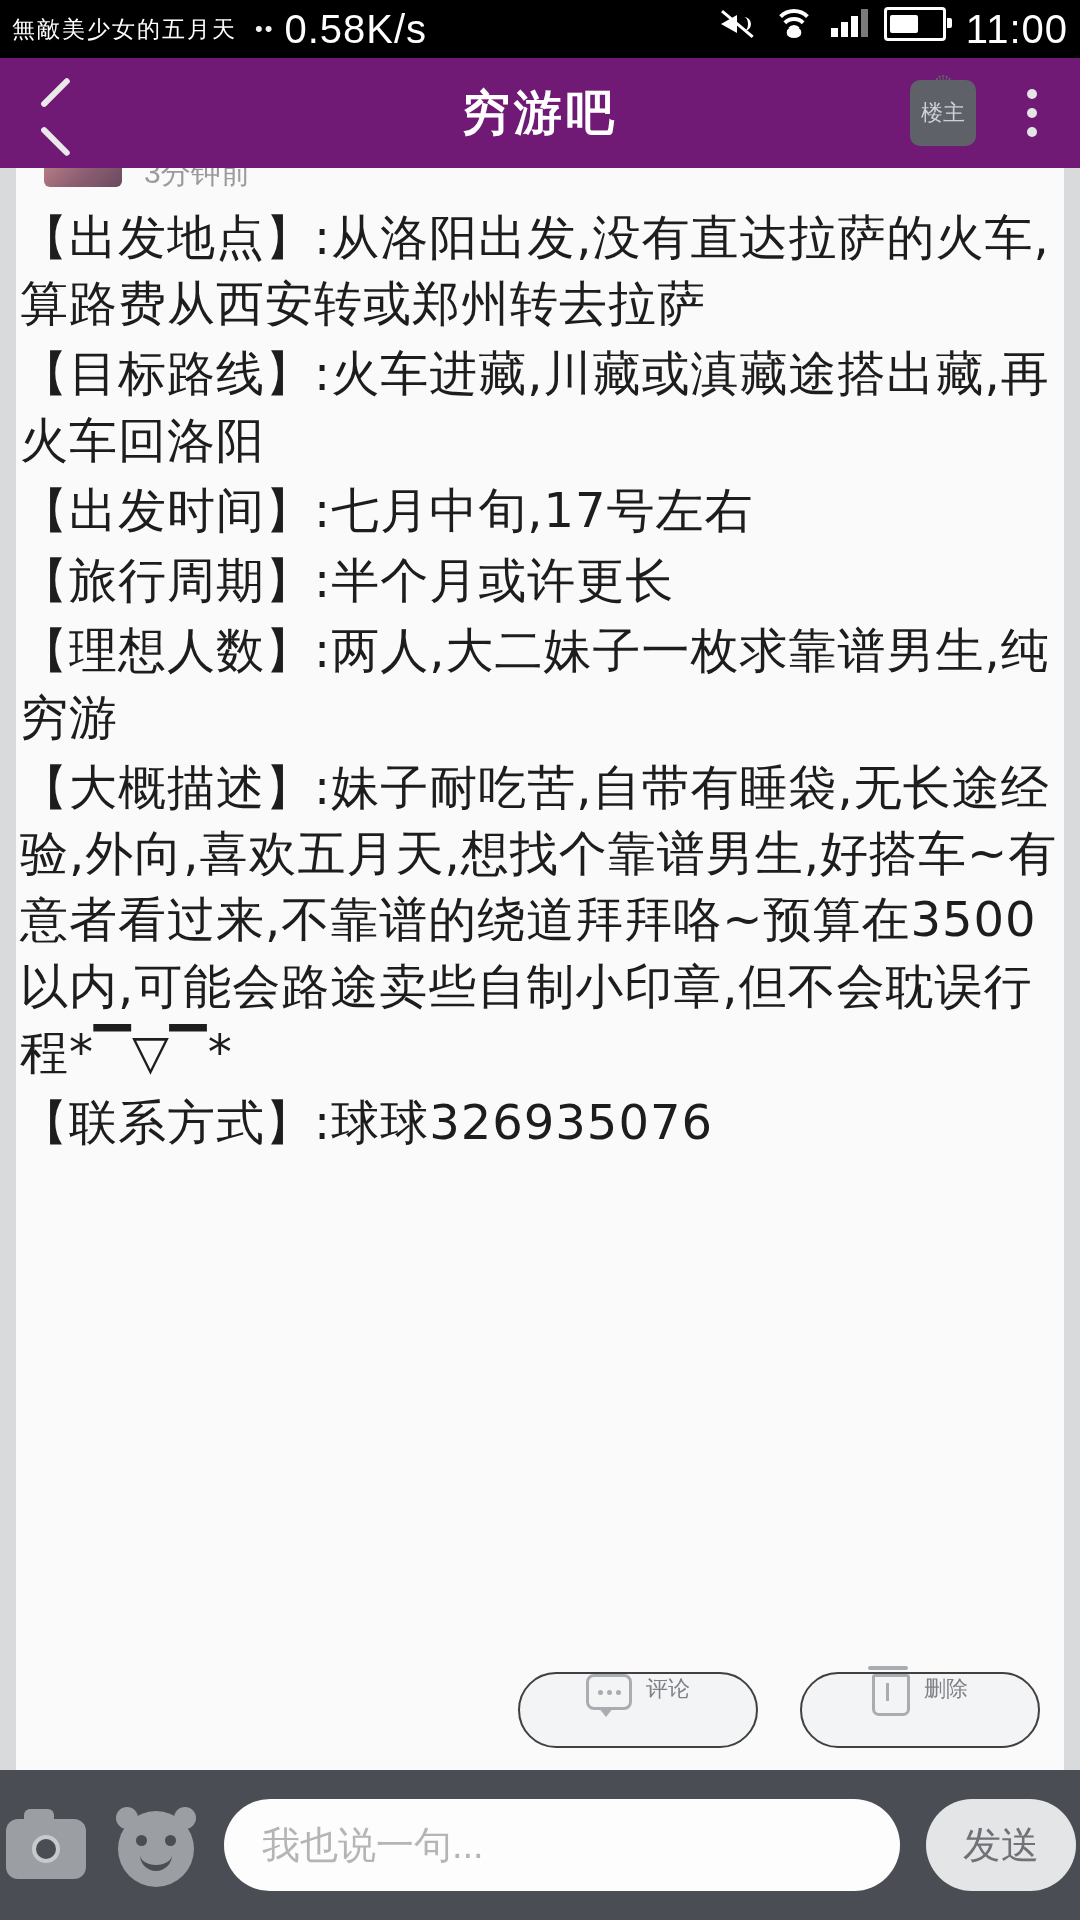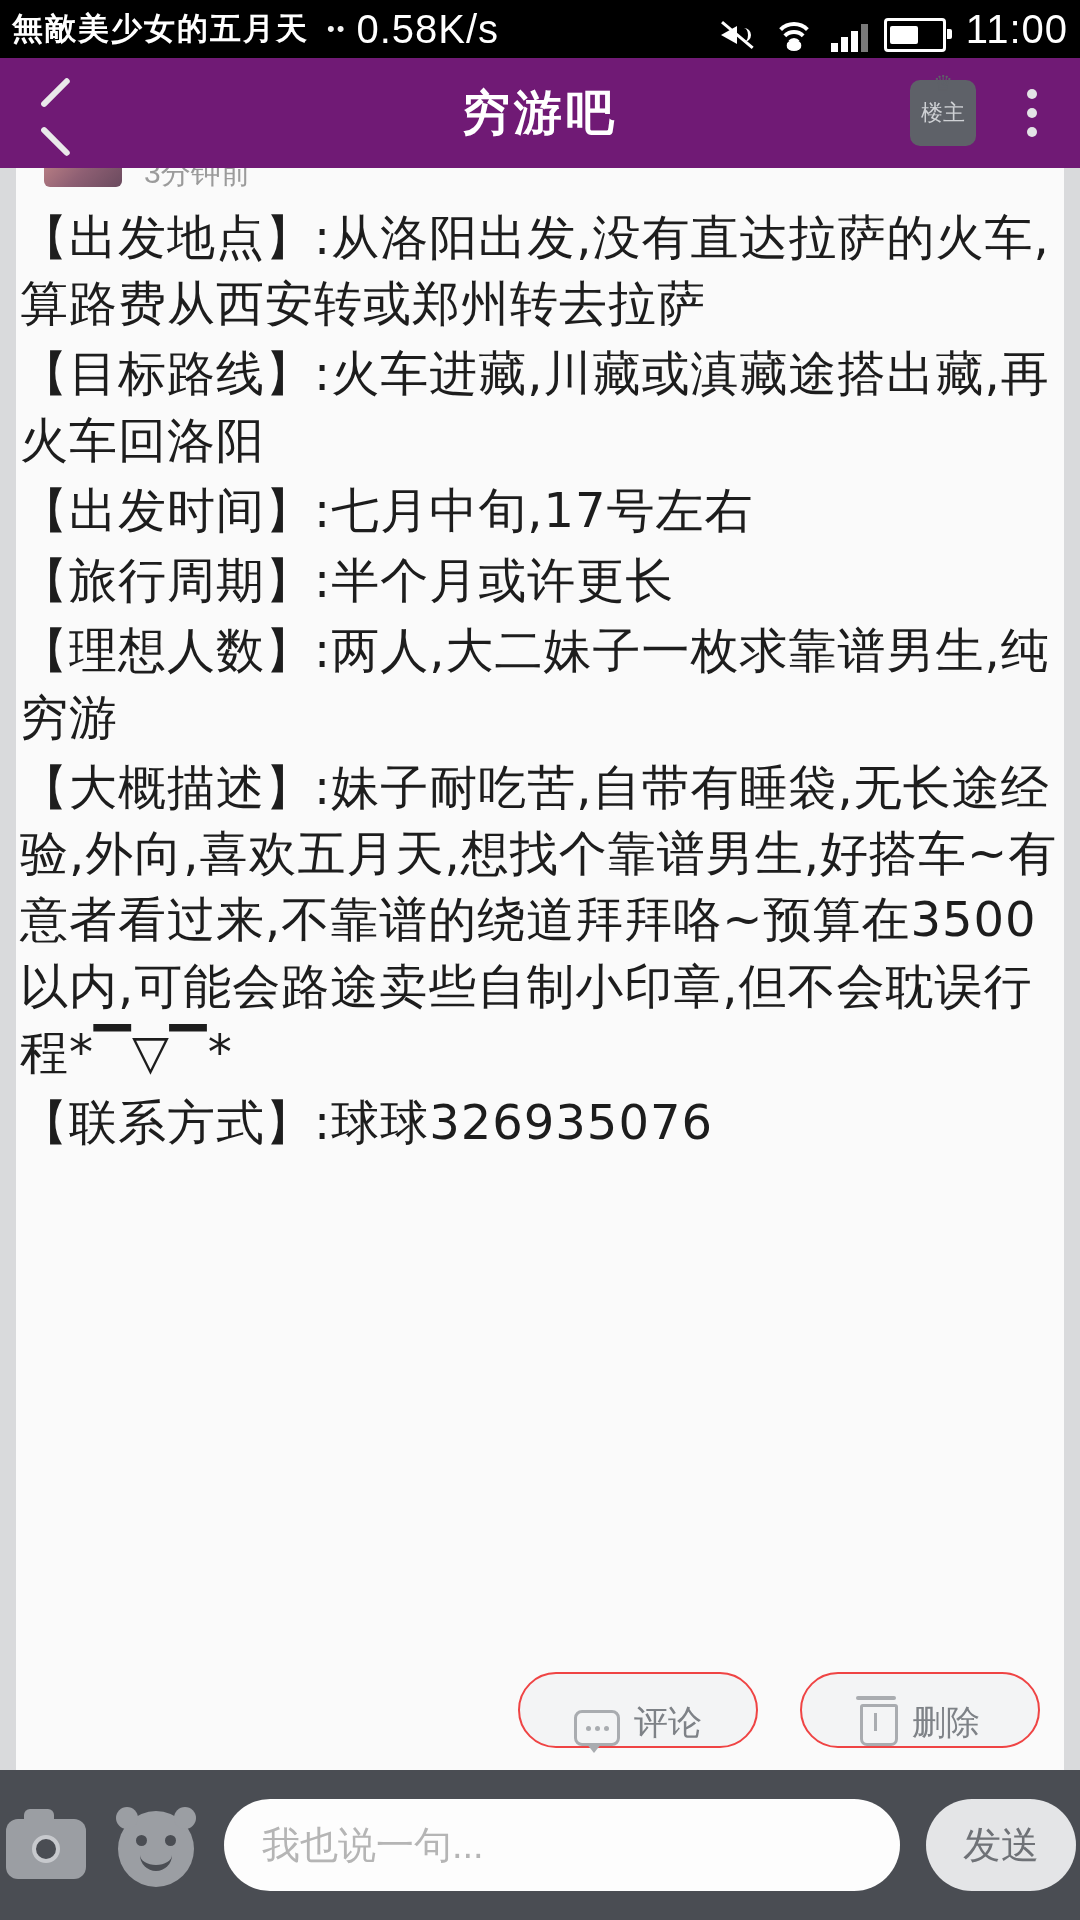--- a/index.html
+++ b/index.html
@@ -21,41 +21,41 @@
     background: #000;
     color: #fff;
     display: flex;
     align-items: center;
     padding: 0 12px;
     box-sizing: border-box;
     font-size: 30px;
     letter-spacing: 1px;
   }
   .sb-app-name {
-    font-size: 31px;
-    font-weight: bold;
+    font-size: 23px;
+    font-weight: normal;
     letter-spacing: 2px;
     white-space: nowrap;
   }
   .sb-dots {
     margin-left: 18px;
     font-size: 22px;
     letter-spacing: 2px;
     opacity: .95;
   }
   .sb-speed {
     margin-left: 10px;
     font-size: 40px;
     font-weight: 500;
     letter-spacing: 1px;
   }
   .sb-right {
     margin-left: auto;
     display: flex;
-    align-items: flex-end;
+    align-items: flex-start;
     gap: 16px;
   }
   .icon-mute {
     position: relative;
     width: 38px; height: 34px;
     display: inline-block;
   }
   .icon-mute .spk {
     position: absolute; left: 2px; top: 8px;
     width: 0; height: 0;
@@ -244,29 +244,29 @@
   .actions {
     position: absolute;
     right: 24px;
     bottom: 22px;
     display: flex;
     gap: 42px;
   }
   .action-btn {
     min-width: 240px;
     height: 76px;
-    border: 2px solid #ef4444;
+    border: 2px solid #404040;
     border-radius: 40px;
     background: #f3f4f5;
     display: flex;
-    align-items: flex-end;
+    align-items: flex-start;
     justify-content: center;
     gap: 14px;
     color: #7e8287;
-    font-size: 34px;
+    font-size: 22px;
     box-sizing: border-box;
     padding: 0 26px;
   }
   .cmt-icon {
     width: 40px; height: 30px;
     border: 3px solid #a9acb0;
     border-radius: 8px;
     position: relative;
     display: flex; align-items: center; justify-content: center; gap: 4px;
   }

